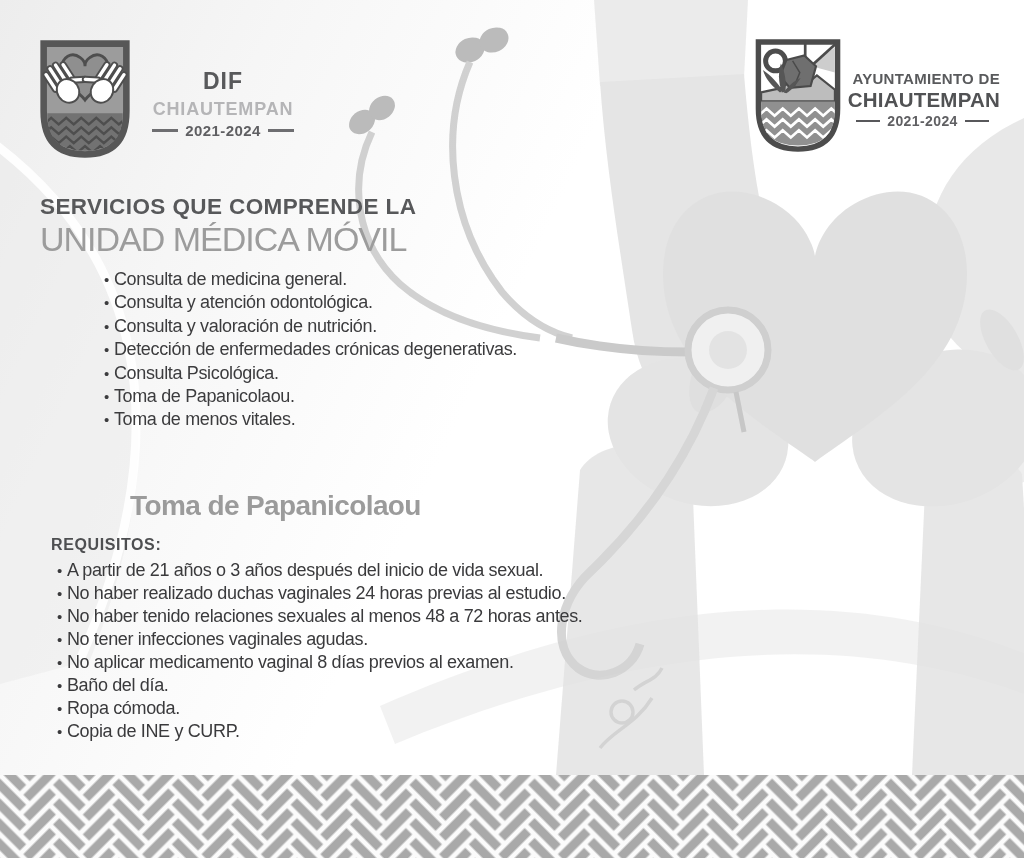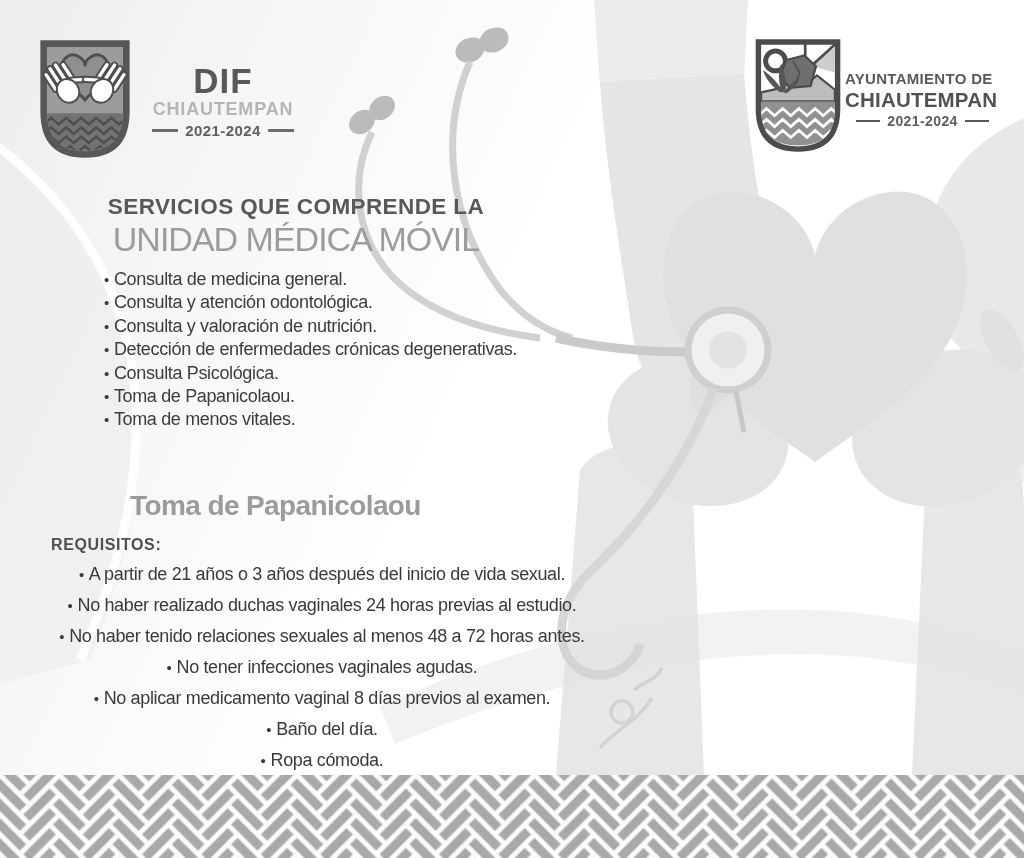--- a/index.html
+++ b/index.html
@@ -9,52 +9,52 @@
     position:relative; width:1024px; height:858px; overflow:hidden;
     background:linear-gradient(115deg,#ededed 0%,#f6f6f6 20%,#ffffff 46%,#ffffff 100%);
   }
   svg { display:block; }
   .bg-art { position:absolute; left:0; top:0; }
 
   
   .dif-logo { position:absolute; left:38px; top:36px; width:260px; height:130px; }
   .dif-shield { position:absolute; left:0; top:0; }
   .dif-text { position:absolute; left:100px; top:28px; width:170px; text-align:center; }
-  .dif-acronym { font-size:35px; font-weight:800; color:#58595b; letter-spacing:1px; line-height:34px; }
+  .dif-acronym { font-size:23px; font-weight:800; color:#58595b; letter-spacing:1px; line-height:34px; }
   .dif-name { font-size:18px; font-weight:800; color:#b5b5b7; letter-spacing:0.8px; line-height:22px; }
   .period-row { display:flex; align-items:center; justify-content:center; gap:7px; margin-top:2px; }
   .period-row .rule { height:2.4px; width:26px; background:#6e6e71; }
   .period-txt { font-size:15px; font-weight:700; color:#5f5f62; letter-spacing:0.4px; }
 
   .ayto-logo { position:absolute; left:753px; top:34px; width:271px; height:126px; }
   .ayto-shield { position:absolute; left:0; top:0; }
-  .ayto-text { position:absolute; left:92px; top:36px; width:155px; text-align:left; }
+  .ayto-text { position:absolute; left:92px; top:36px; width:155px; text-align:right; }
   .ayto-line1 { font-size:15px; font-weight:700; color:#595a5c; letter-spacing:0.3px; line-height:18px; }
   .ayto-name { font-size:20.5px; font-weight:800; color:#515254; letter-spacing:0.2px; line-height:23px; }
   .ayto-text .period-row .rule { width:24px; background:#58585b; }
   .ayto-text .period-txt { font-size:14px; }
 
   
-  .title-block { position:absolute; left:56px; top:194px; width:480px; text-align:center; }
+  .title-block { position:absolute; left:40px; top:194px; width:480px; text-align:left; }
   .title-kicker { font-size:22.5px; font-weight:800; color:#57585a; letter-spacing:0.4px; line-height:26px; }
   .title-main { font-size:34px; font-weight:400; color:#9c9c9c; letter-spacing:-1px; line-height:38px; }
 
   
   .services { position:absolute; left:104px; top:268px; width:470px; list-style:none; }
   .services li { font-size:18px; line-height:22.4px; color:#3c3c3e; letter-spacing:-0.35px; white-space:nowrap; }
   .services li .dot { font-size:15px; margin-right:5px; color:#3c3c3e; }
   .services li.cont { padding-left:8px; }
 
   
   .subheading { position:absolute; left:130px; top:489px; font-size:28px; font-weight:800;
                 color:#9b9b9b; letter-spacing:-0.6px; line-height:34px; }
   .req-label { position:absolute; left:51px; top:536px; font-size:16px; font-weight:800;
                color:#4e4f51; letter-spacing:0.6px; }
   .reqs { position:absolute; left:57px; top:559px; width:530px; list-style:none; }
-  .reqs li { font-size:18px; line-height:31px; color:#3a3a3c; letter-spacing:-0.35px; white-space:nowrap;text-align:center; }
+  .reqs li { font-size:18px; line-height:23px; color:#3a3a3c; letter-spacing:-0.35px; white-space:nowrap; }
   .reqs li .dot { font-size:15px; margin-right:5px; }
 
   
   .band { position:absolute; left:0; top:775px; }
 </style>
 </head>
 <body>
 
 <div class="canvas">
 

